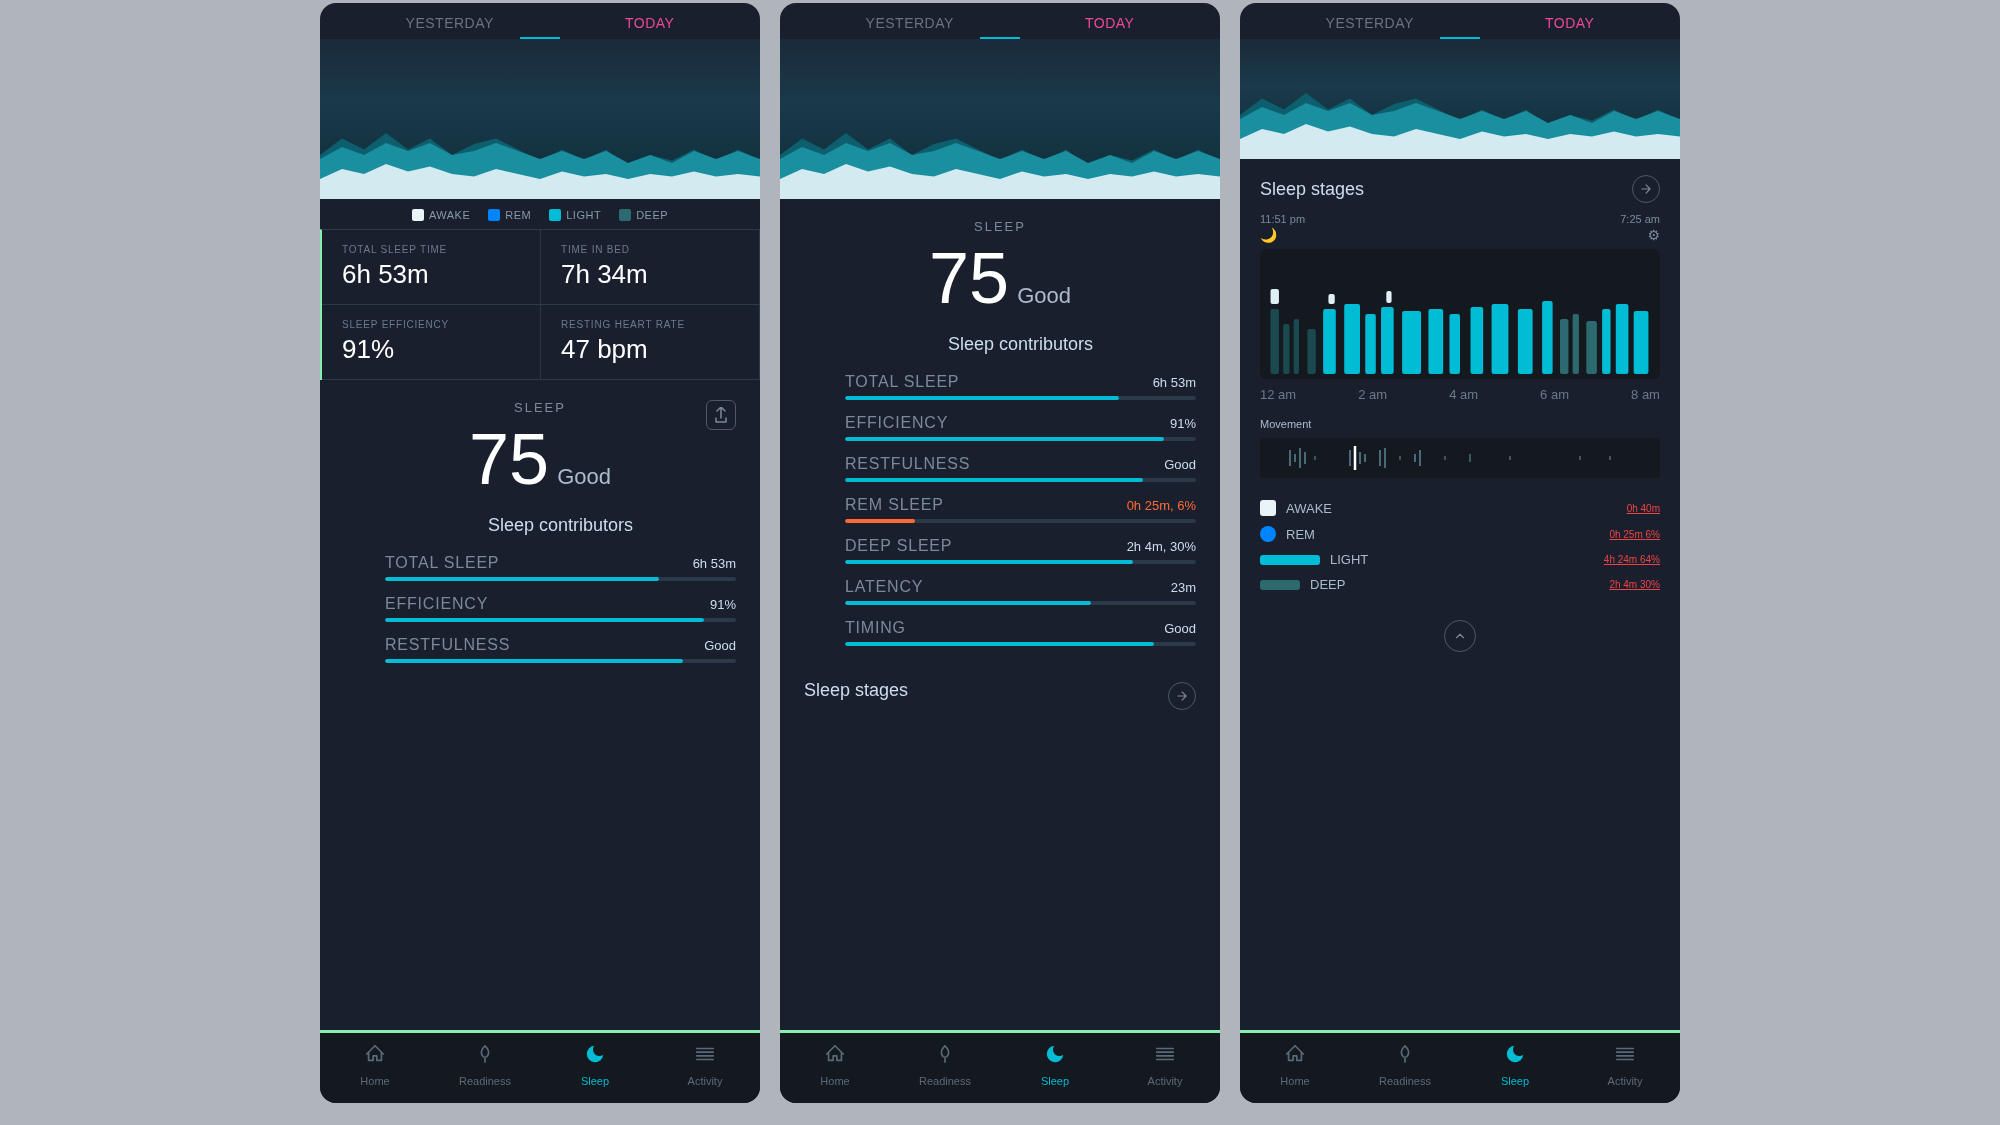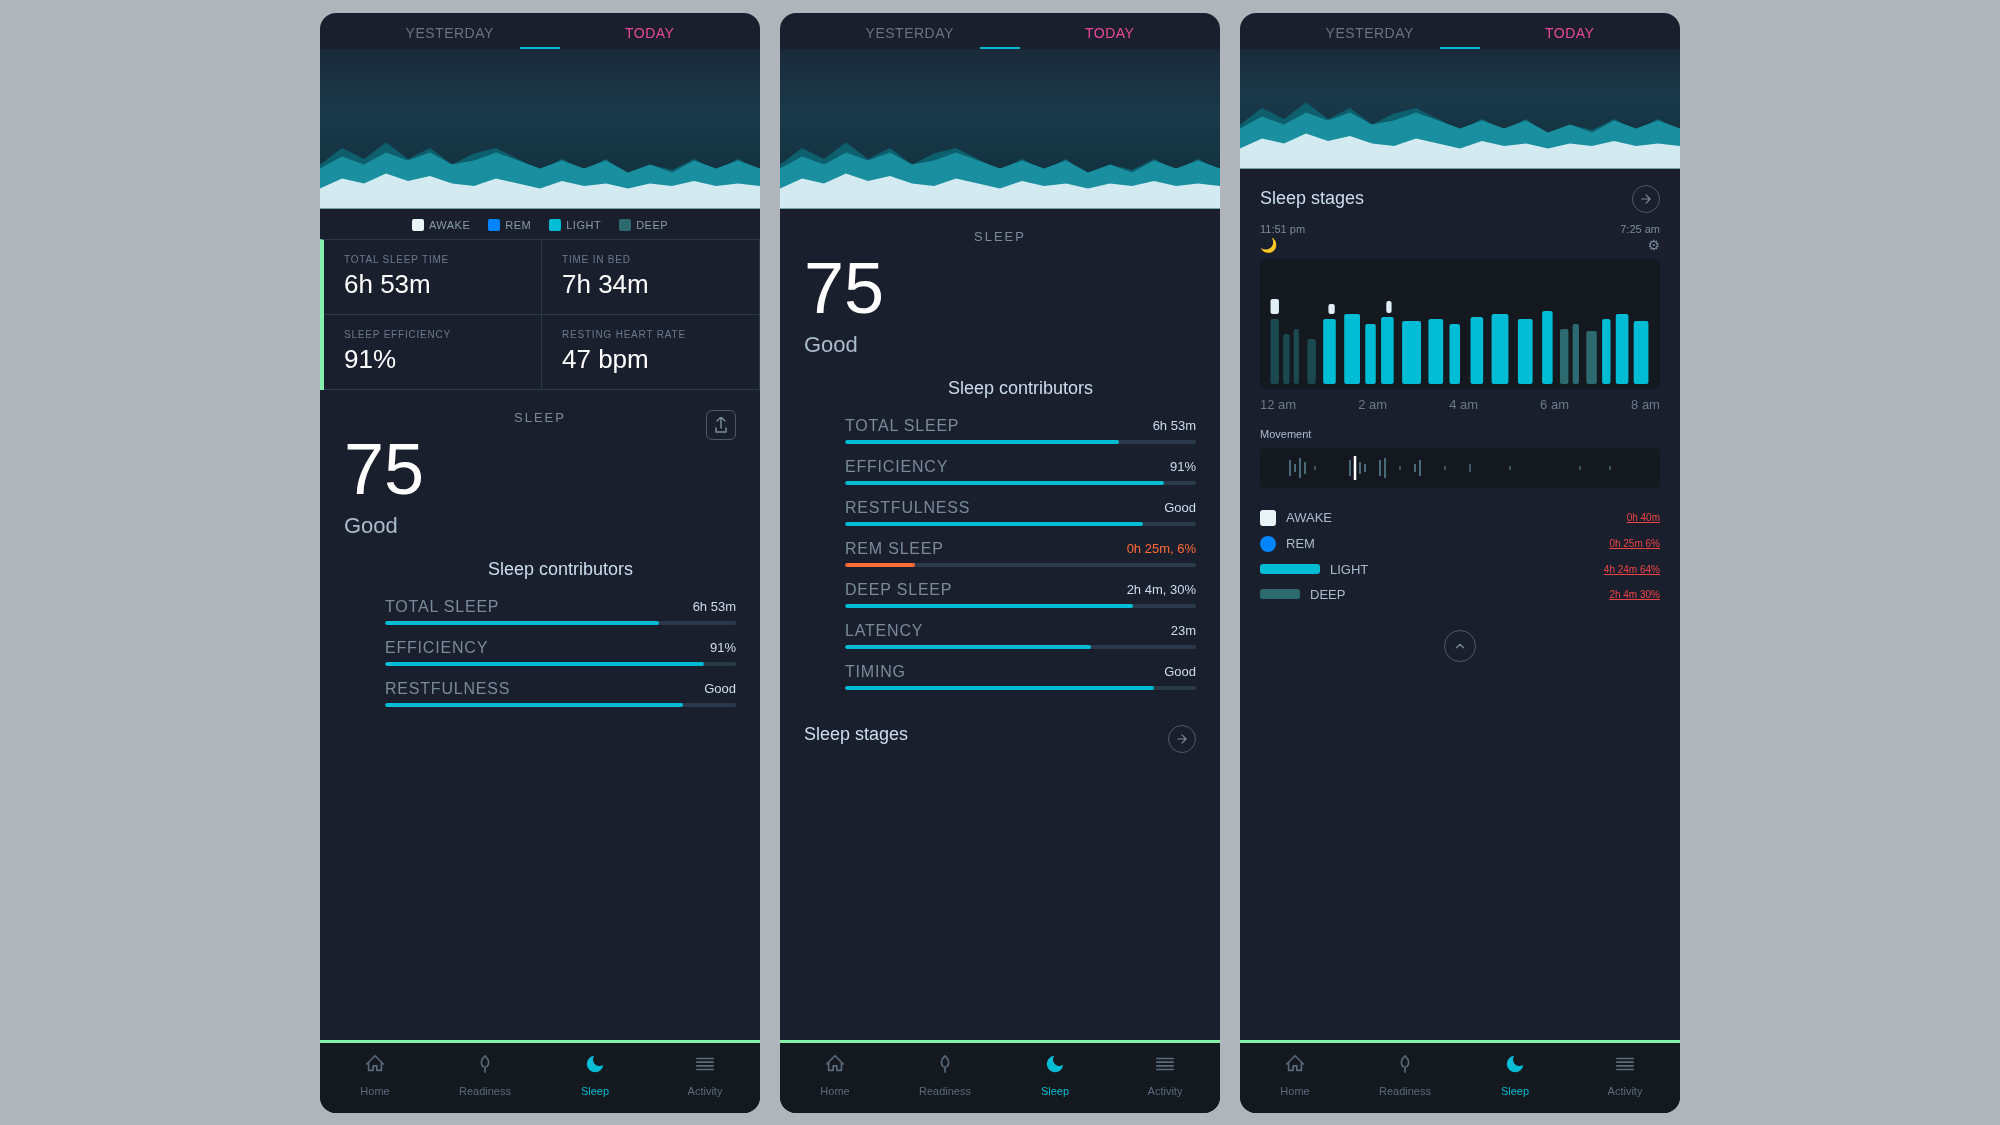--- a/index.html
+++ b/index.html
@@ -9,25 +9,25 @@
       background: #b0b5bc;
       display: flex;
       align-items: center;
       justify-content: center;
       font-family: 'Helvetica Neue', Arial, sans-serif;
       overflow: hidden;
     }
     .screens-container {
       display: flex;
       gap: 0px;
-      align-items: center;
+      align-items: flex-end;
       justify-content: center;
       width: 100%;
       height: 100%;
-      padding: 10px 30px;
+      padding: 22px 30px;
     }
     .phone-screen {
       width: 440px;
       height: 1100px;
       background: #1a1f2e;
       border-radius: 16px;
       overflow: hidden;
       display: flex;
       flex-direction: column;
       position: relative;
@@ -112,21 +112,21 @@
     }
     .dot-awake { background: #e8f4f8; }
     .dot-rem { background: #0084ff; }
     .dot-light { background: #00bcd4; }
     .dot-deep { background: #2d6a70; }
     
     .stats-grid {
       display: grid;
       grid-template-columns: 1fr 1fr;
       border-top: 1px solid #2a3a4a;
-      border-left: 4px solid #86efac;
+      border-left: 2px solid #86efac;
       flex-shrink: 0;
     }
     .stat-cell {
       padding: 14px 20px;
       border-right: 1px solid #2a3a4a;
       border-bottom: 1px solid #2a3a4a;
     }
     .stat-label {
       font-size: 10px;
       color: #6b7a8d;
@@ -172,21 +172,20 @@
       color: #7a8a9a;
       letter-spacing: 2px;
       text-transform: uppercase;
       margin-bottom: 8px;
     }
     .sleep-score-row {
       display: flex;
       align-items: baseline;
       justify-content: center;
       gap: 8px;
-      flex-direction: column;
     }
     .score-number {
       font-size: 72px;
       color: #ffffff;
       font-weight: 200;
       line-height: 1;
     }
     .score-label {
       font-size: 22px;
       color: #aabbcc;

